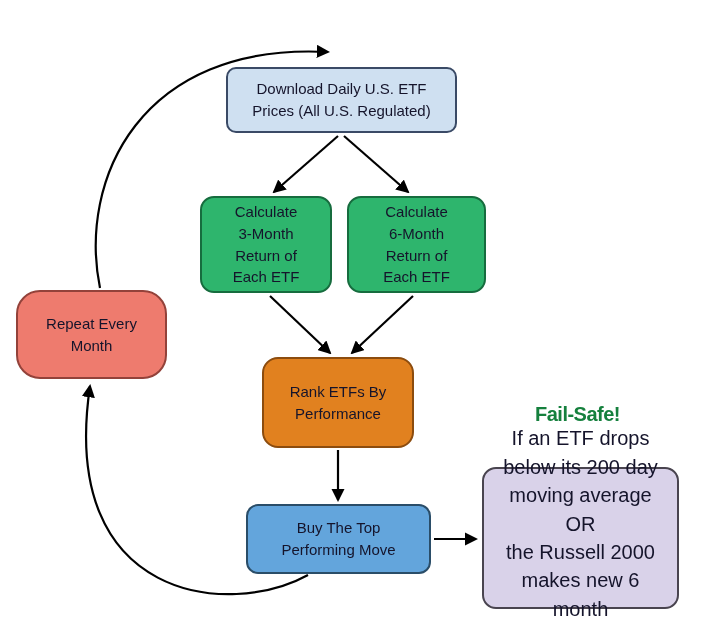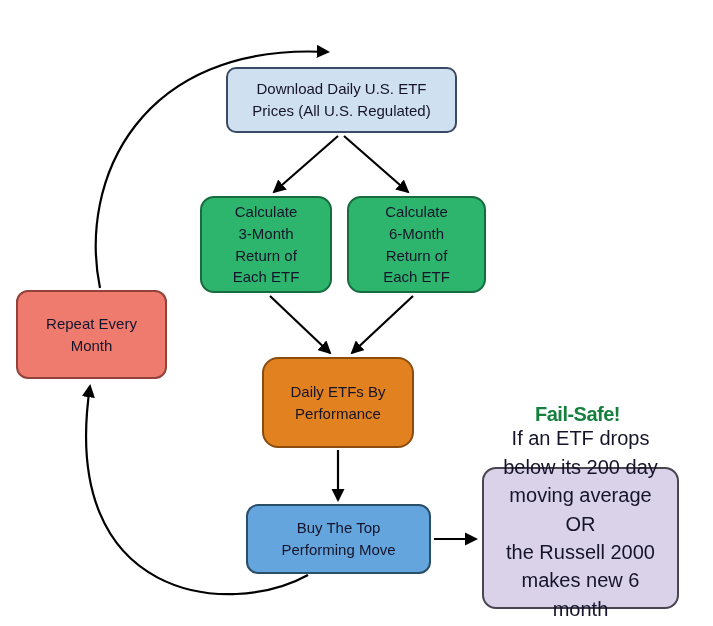--- a/index.html
+++ b/index.html
@@ -62,21 +62,21 @@
   .node-buy {
     left: 246px; top: 504px; width: 185px; height: 70px;
     background: #63a5dc;
     border: 2px solid #2a4d68;
     border-radius: 12px;
   }
   .node-repeat {
     left: 16px; top: 290px; width: 151px; height: 89px;
     background: #ee7b6e;
     border: 2px solid #93423a;
-    border-radius: 12px;
+    border-radius: 24px;
   }
   .node-failsafe {
     left: 482px; top: 467px; width: 197px; height: 142px;
     background: #d9d2e9;
     border: 2px solid #49444f;
     border-radius: 14px;
     font-size: 20px;
     line-height: 1.42;
   }
   .failsafe-heading {
@@ -124,21 +124,21 @@
   <div class="node node-calc3">Calculate
 3-Month
 Return of
 Each ETF</div>
 
   <div class="node node-calc6">Calculate
 6-Month
 Return of
 Each ETF</div>
 
-  <div class="node node-rank">Daily ETFs By
+  <div class="node node-rank">Rank ETFs By
 Performance</div>
 
   <div class="node node-buy">Buy The Top
 Performing Move</div>
 
   <div class="node node-repeat">Repeat Every
 Month</div>
 
   <div class="failsafe-heading">Fail-Safe!</div>
 

